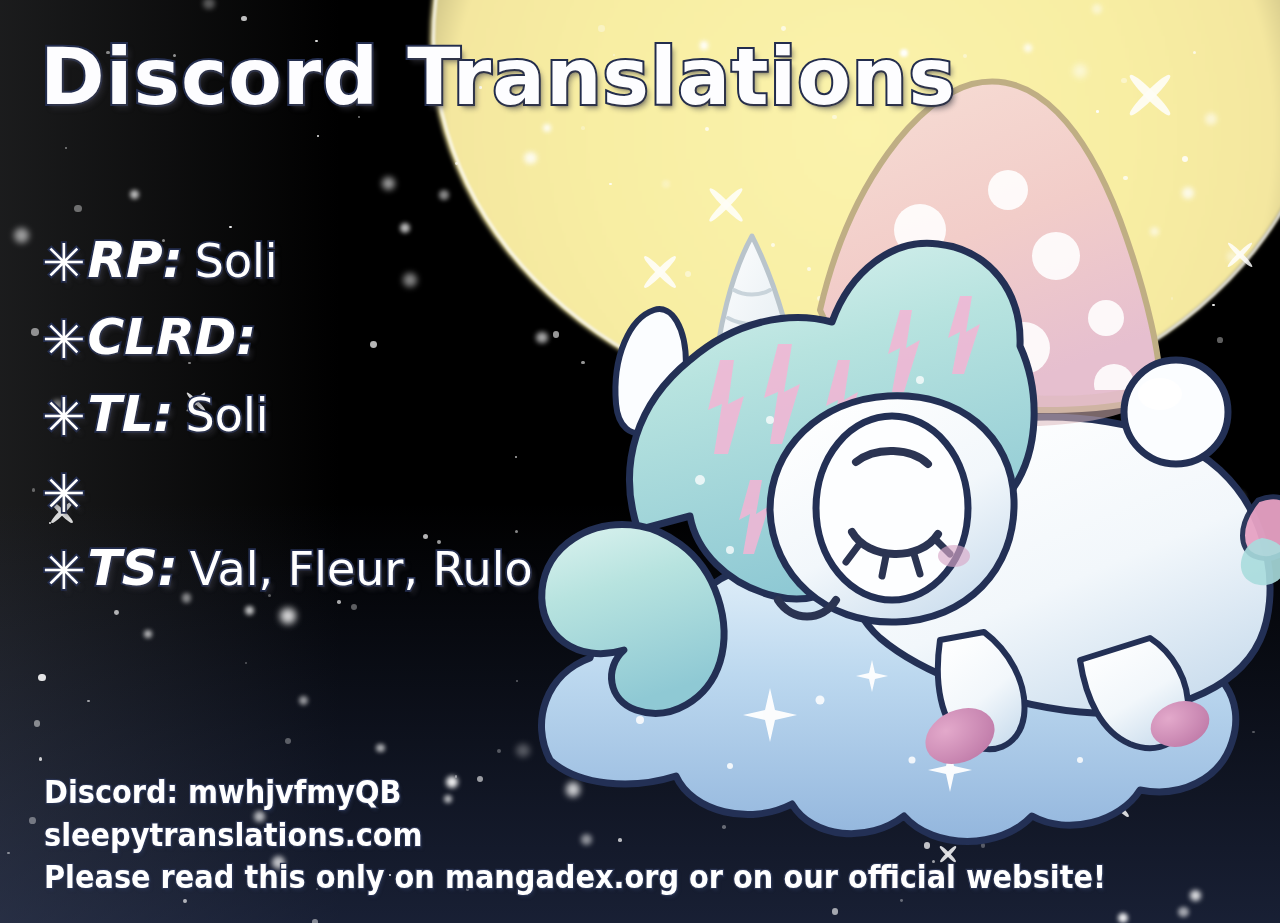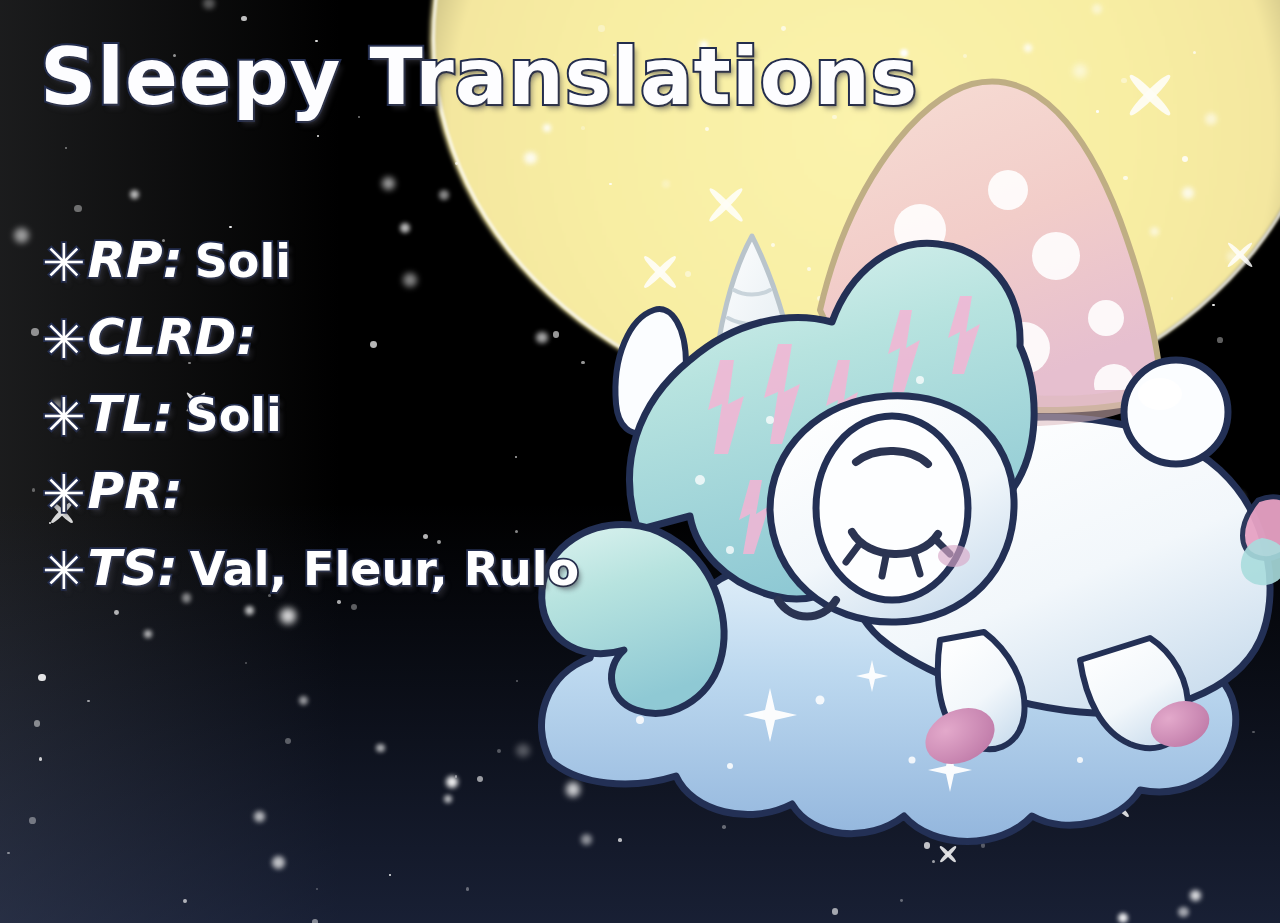--- a/index.html
+++ b/index.html
@@ -131,21 +131,21 @@
     font-size:50px;
     font-weight:700;
     font-style:italic;
     color:#ffffff;
     -webkit-text-stroke:3.5px #232d4e;
     paint-order:stroke fill;
   }
   .credit-name {
     font-family:"DejaVu Sans", sans-serif;
     font-size:46px;
-    font-weight:700;
+    font-weight:400;
     color:#ffffff;
     -webkit-text-stroke:3.5px #232d4e;
     paint-order:stroke fill;
     margin-left:12px;
   }
 
   #footer {
     position:absolute;
     left:44px; bottom:28px;
     display:flex; flex-direction:column;
@@ -537,21 +537,21 @@
 
         <path d="M336,402 C356,386 392,388 408,404" fill="none" stroke="#2b3452" stroke-width="8" stroke-linecap="round"></path>
 
         <ellipse cx="434" cy="496" rx="16" ry="11" fill="#d9a8c8" opacity="0.65"></ellipse>
 
         <path d="M258,540 C272,562 302,562 316,540" fill="none" stroke="#2b3452" stroke-width="8" stroke-linecap="round"></path>
       </g>
     </svg>
   </div>
 
-  <div id="title">Sleepy Translations</div>
+  <div id="title">Discord Translations</div>
 
   <div id="credits">
 
     <div class="credit-line">
       <span class="credit-star">✳</span>
       <span class="credit-role">RP:</span>
       <span class="credit-name">Soli</span>
     </div>
 
     <div class="credit-line">
@@ -560,24 +560,28 @@
     </div>
 
     <div class="credit-line">
       <span class="credit-star">✳</span>
       <span class="credit-role">TL:</span>
       <span class="credit-name">Soli</span>
     </div>
 
     <div class="credit-line">
       <span class="credit-star">✳</span>
-      <span class="credit-role">PR:</span>
     </div>
 
     <div class="credit-line">
       <span class="credit-star">✳</span>
       <span class="credit-role">TS:</span>
       <span class="credit-name">Val, Fleur, Rulo</span>
     </div>
   </div>
 
+  <div id="footer">
+    <div class="footer-line">Discord: mwhjvfmyQB</div>
+    <div class="footer-line">sleepytranslations.com</div>
+    <div class="footer-line">Please read this only on mangadex.org or on our official website!</div>
+  </div>
 
 </div>
 
 </body></html>

